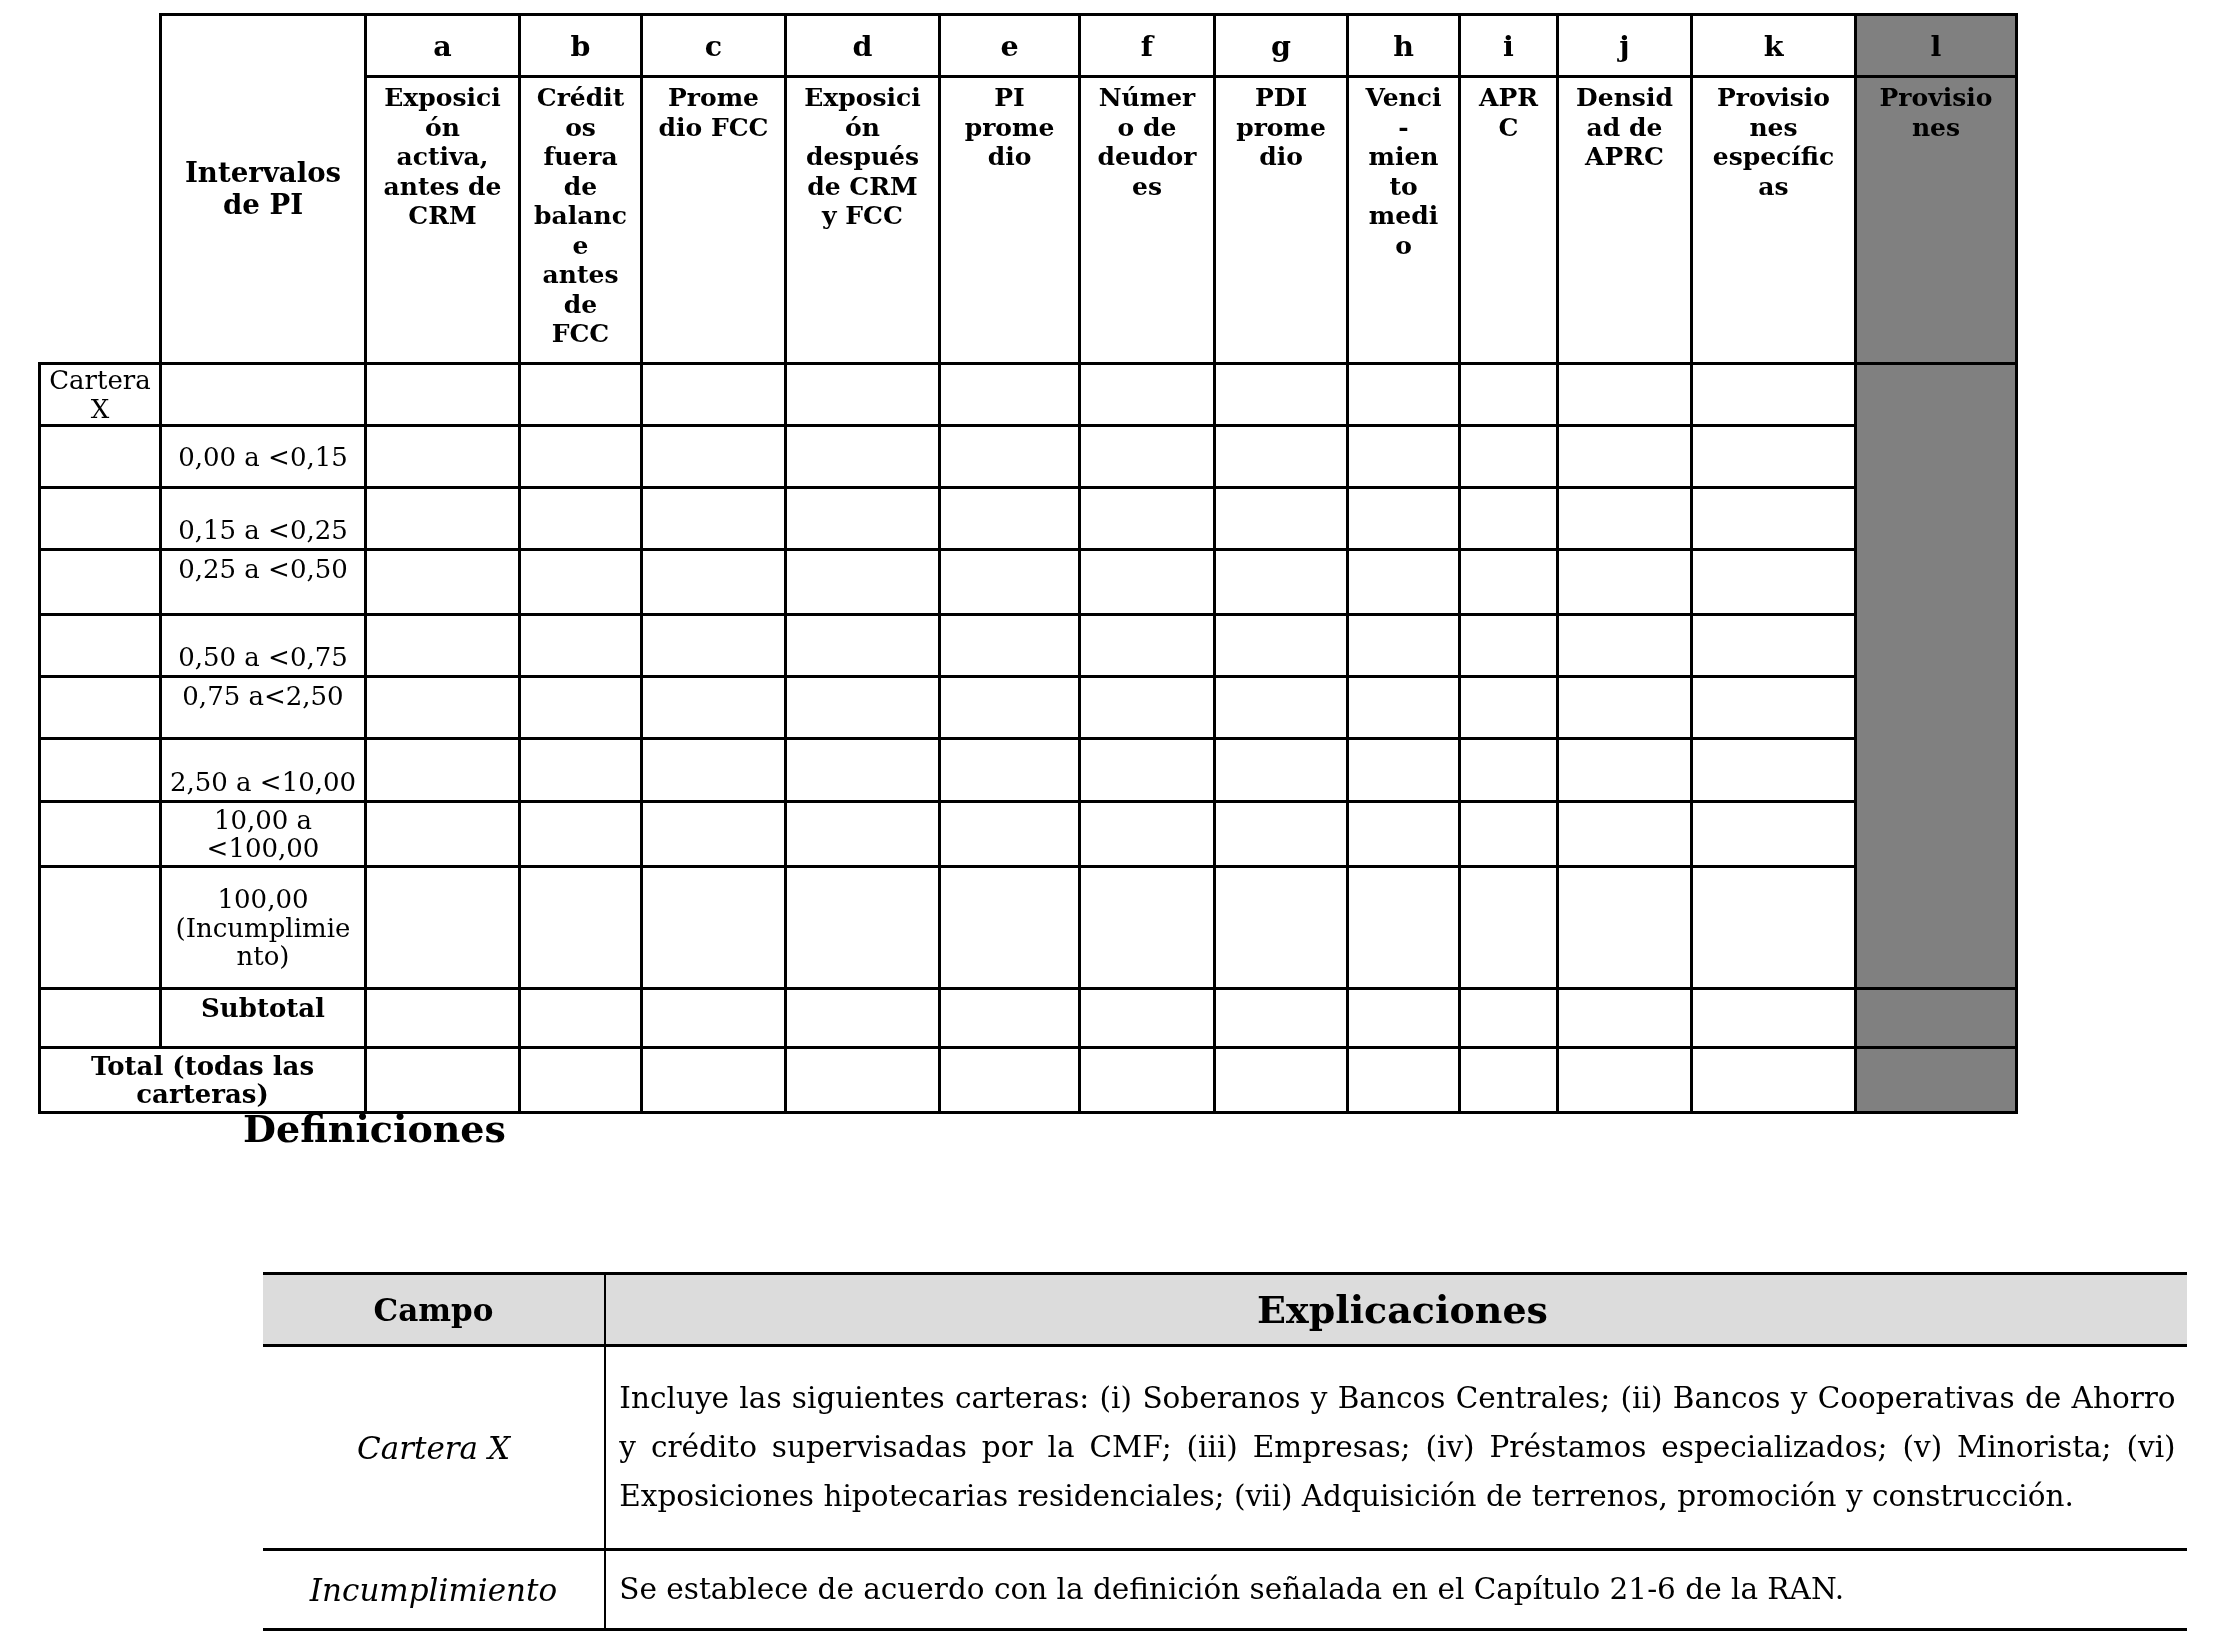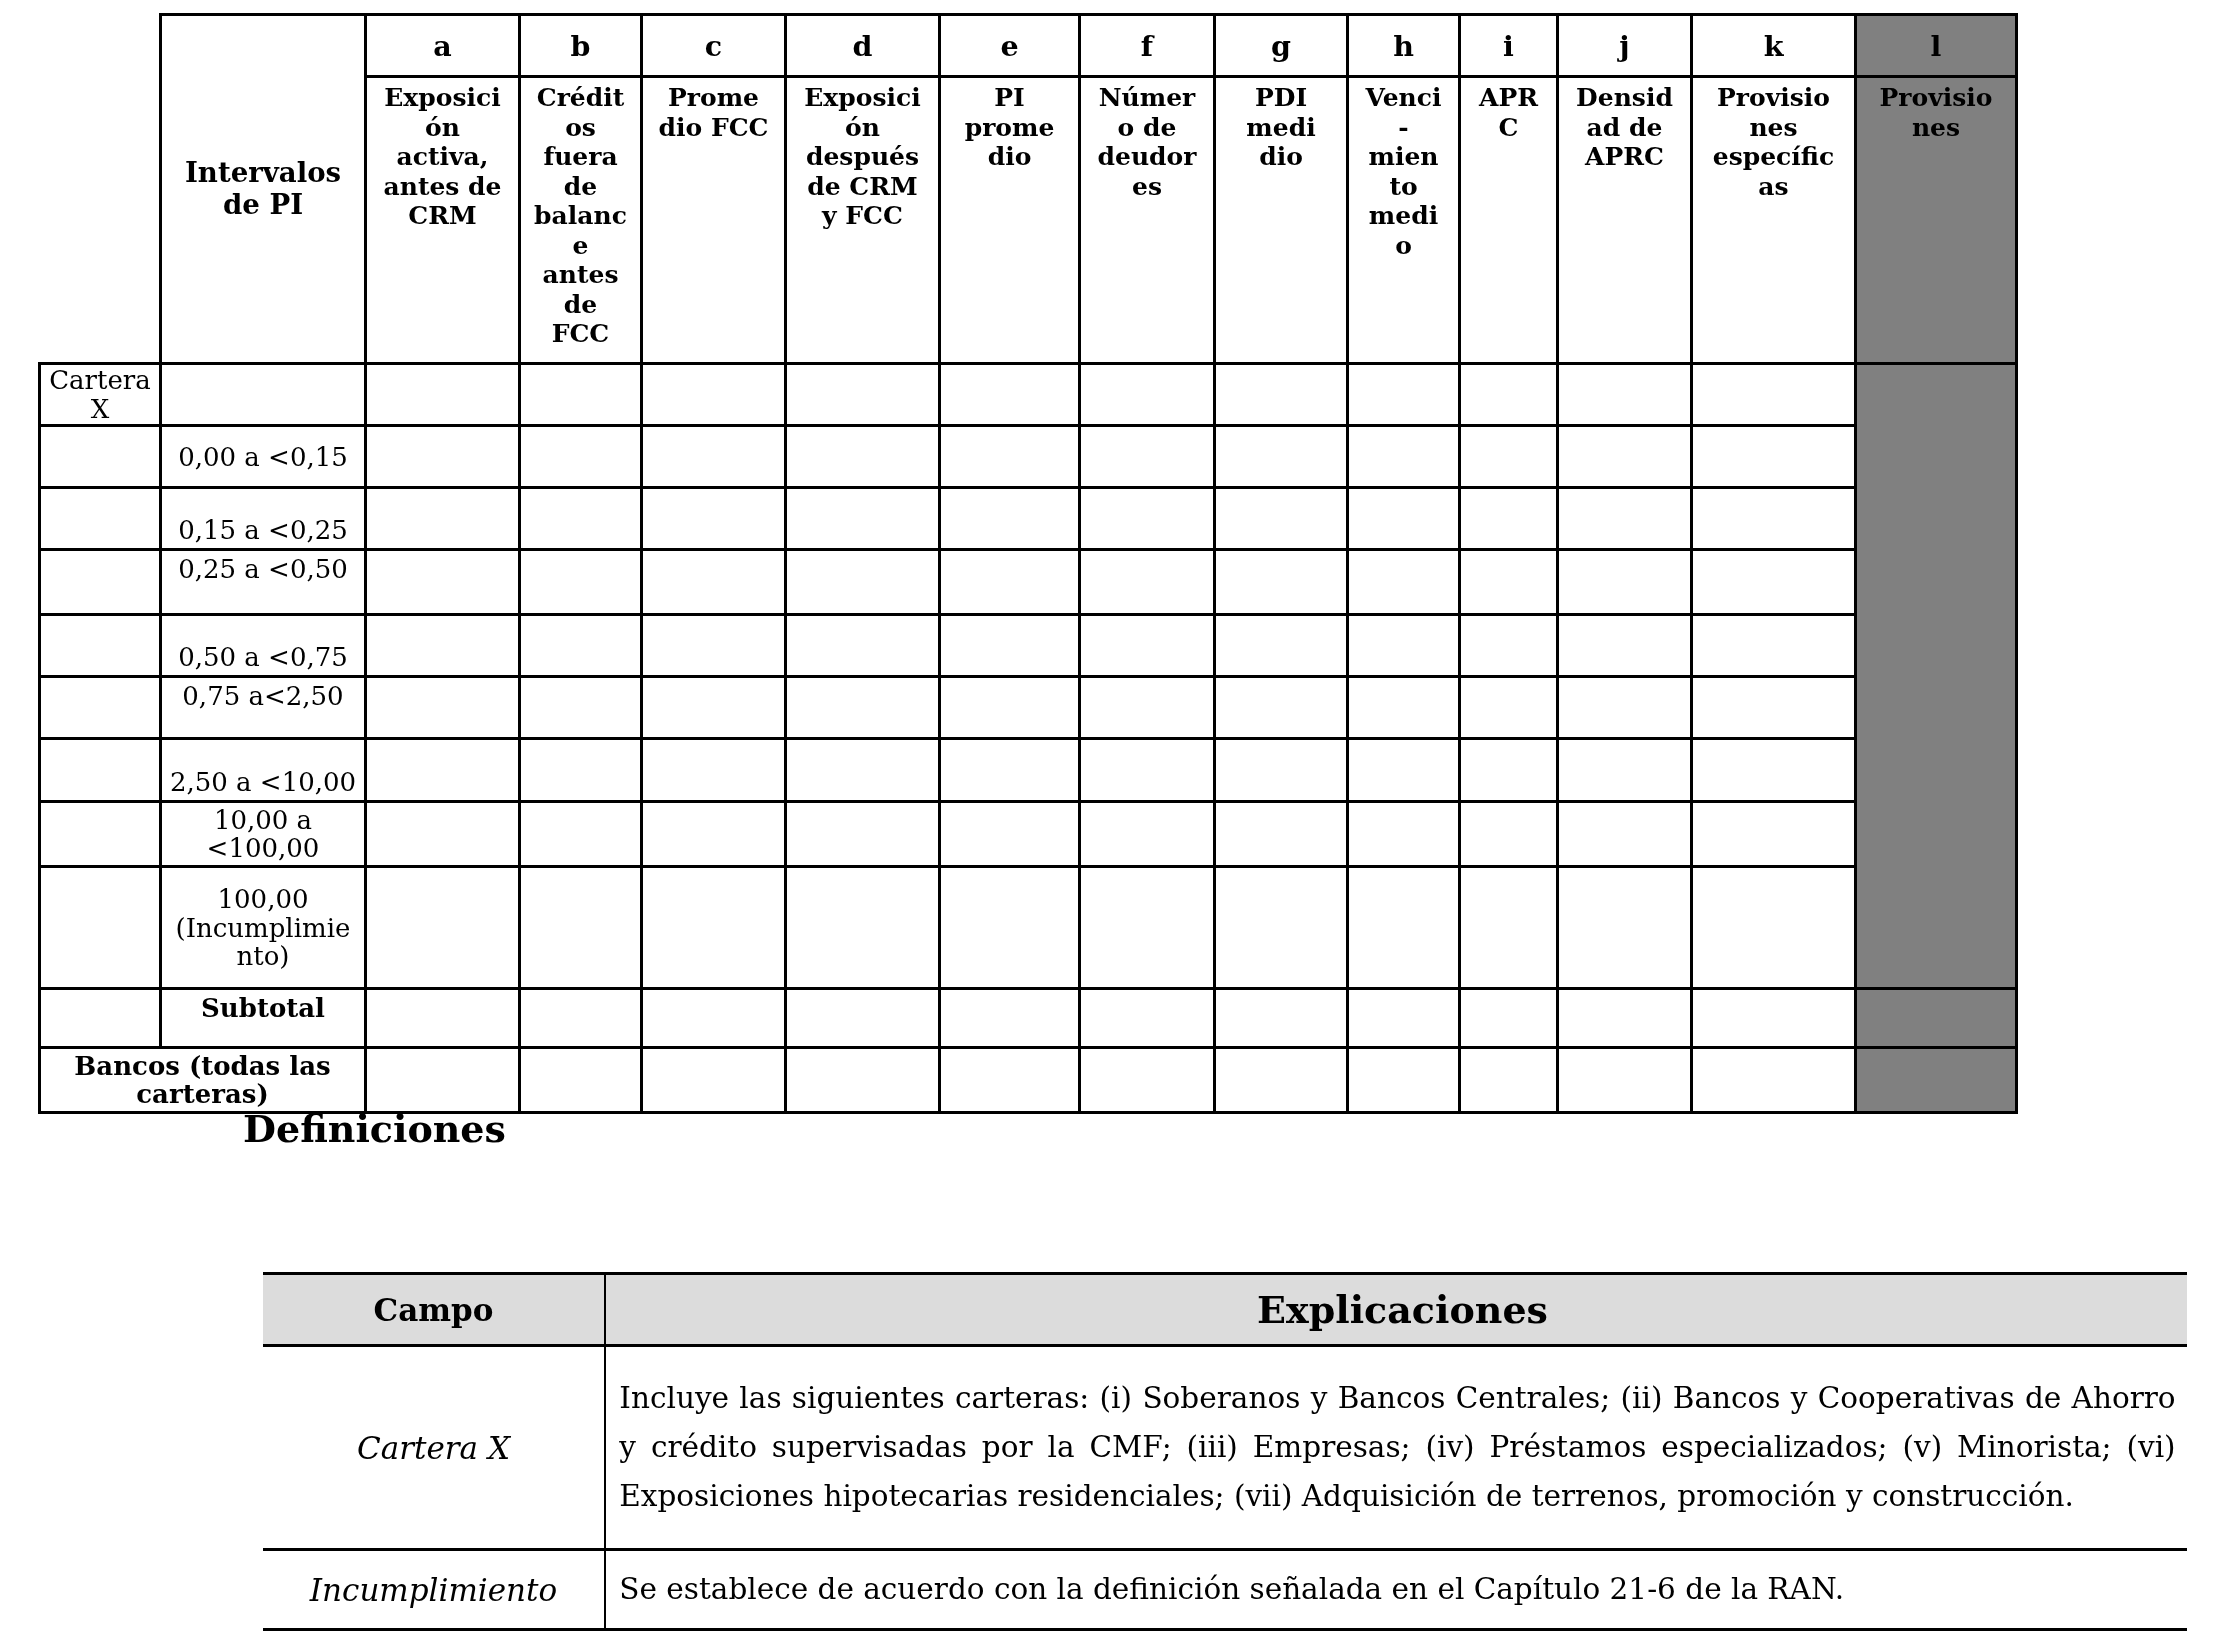--- a/index.html
+++ b/index.html
@@ -134,21 +134,21 @@
 de CRM
 y FCC</th>
       <th class="desc">PI
 prome
 dio</th>
       <th class="desc">Númer
 o de
 deudor
 es</th>
       <th class="desc">PDI
-medi
+prome
 dio</th>
       <th class="desc">Venci
 -
 mien
 to
 medi
 o</th>
       <th class="desc">APR
 C</th>
       <th class="desc">Densid
@@ -322,21 +322,21 @@
           <td></td>
       <td></td>
           <td></td>
       <td></td>
           <td></td>
       <td></td>
       <td class="shade"></td>
     </tr>
 
     <tr class="h68">
-      <td class="lbl bold" colspan="2">Bancos (todas las
+      <td class="lbl bold" colspan="2">Total (todas las
 carteras)</td>
       <td></td>
           <td></td>
       <td></td>
           <td></td>
       <td></td>
           <td></td>
       <td></td>
           <td></td>
       <td></td>

